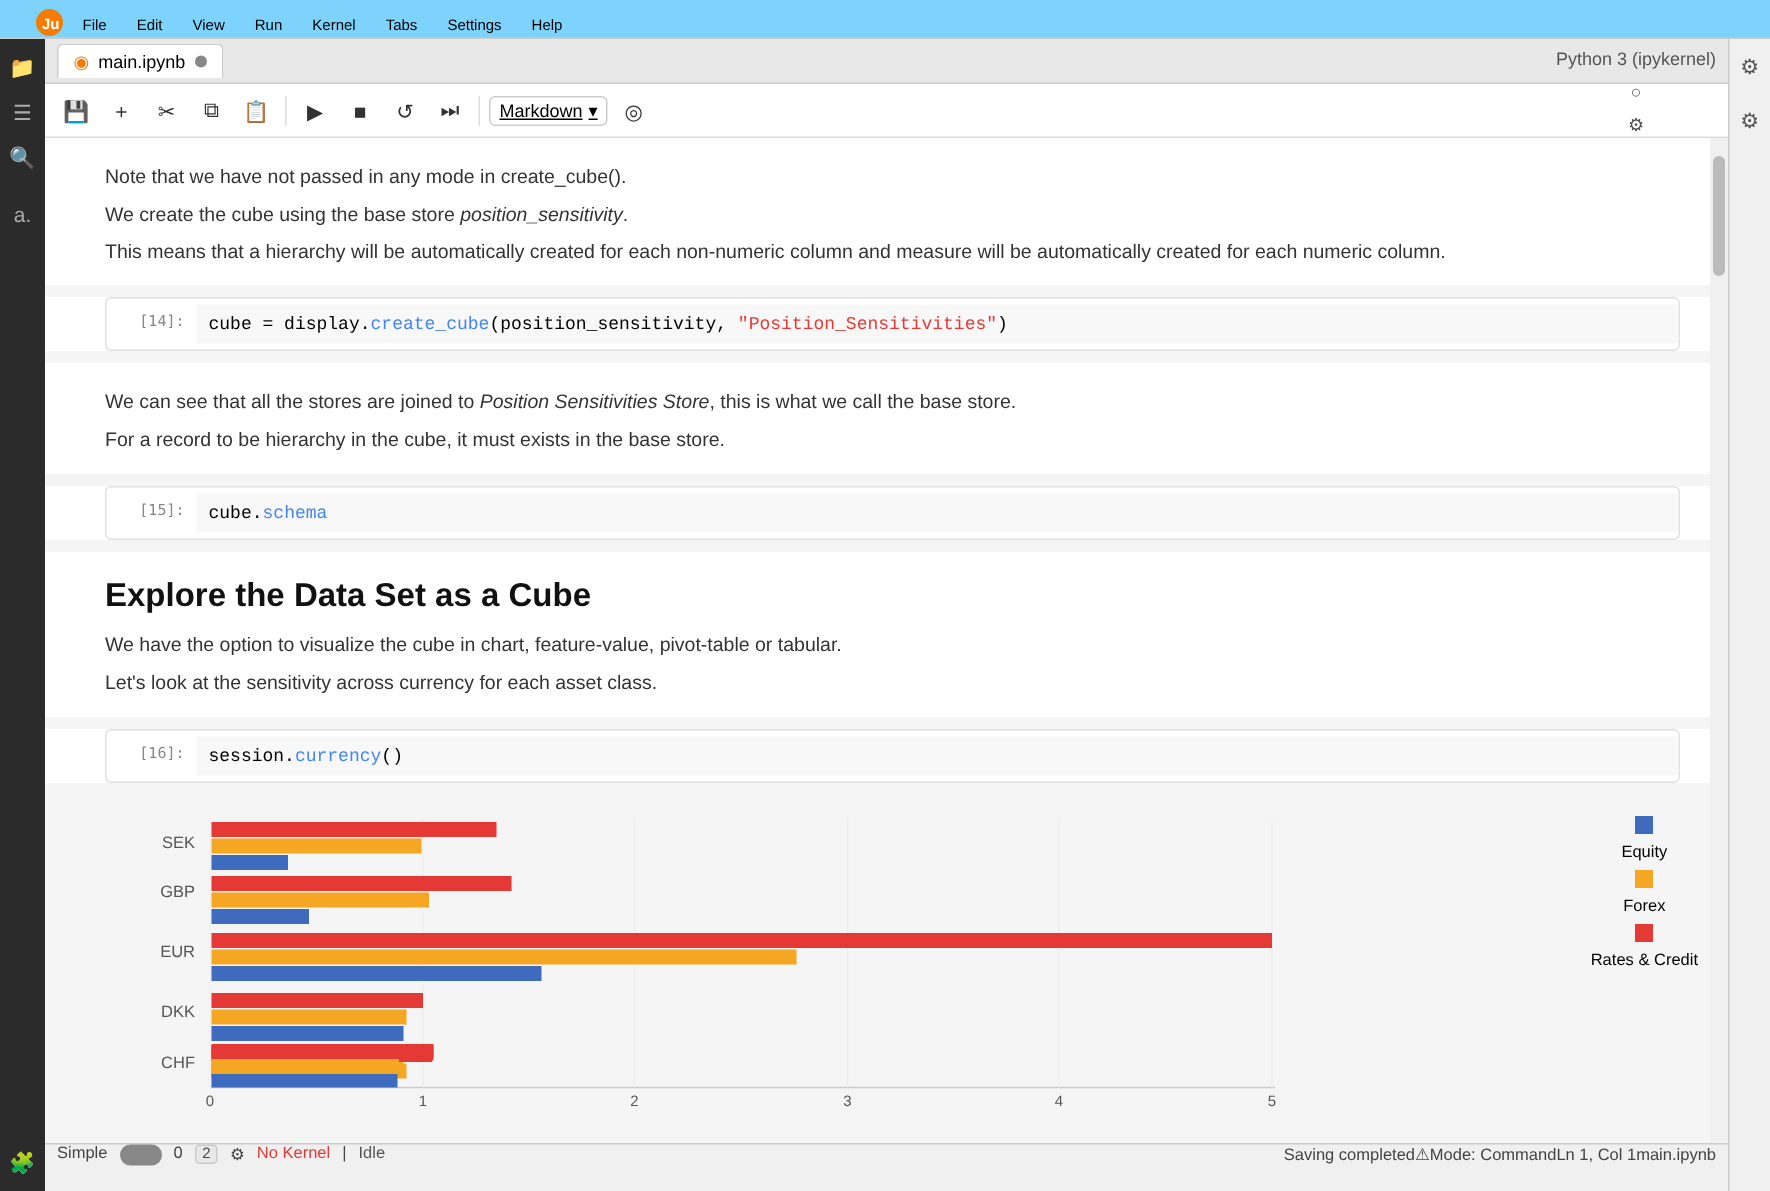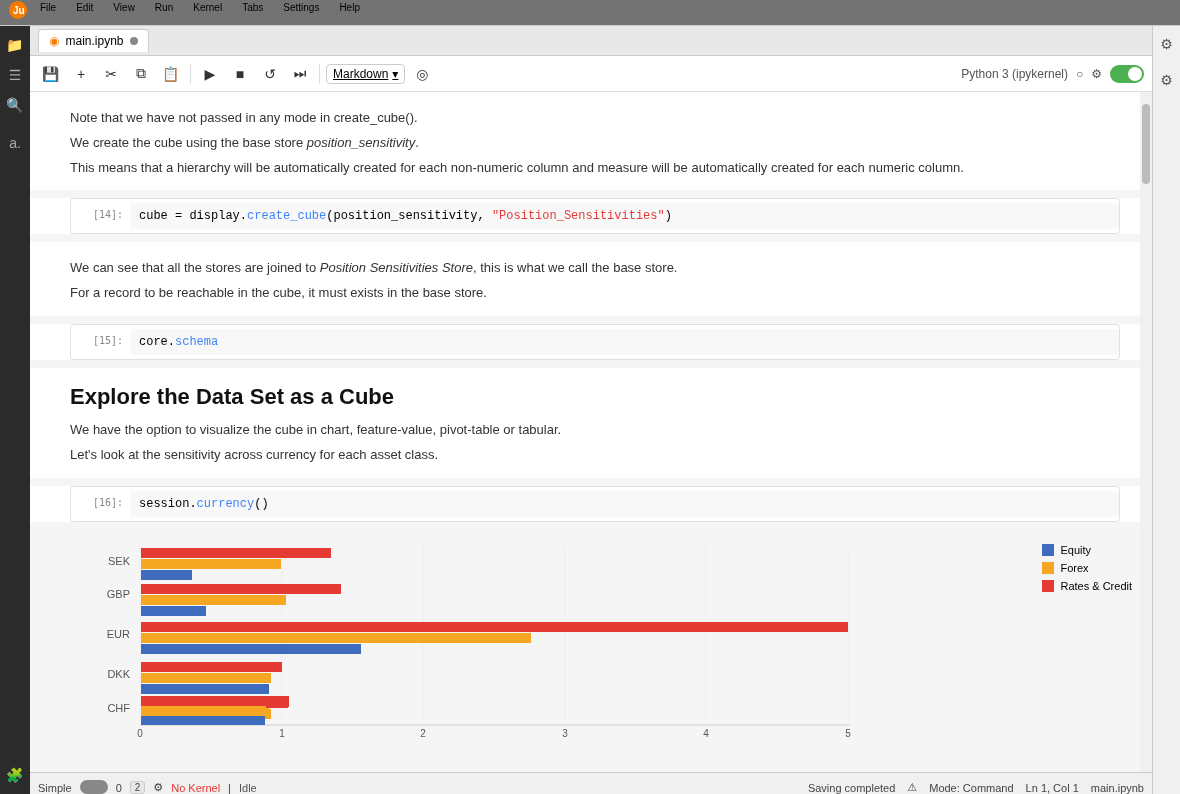--- a/index.html
+++ b/index.html
@@ -1,19 +1,19 @@
 <!DOCTYPE html>
 <html><head>
   <meta charset="utf-8">
   <style>
     * { margin: 0; padding: 0; box-sizing: border-box; }
     body { font-family: -apple-system, BlinkMacSystemFont, 'Segoe UI', sans-serif; font-size: 13px; background: #f0f0f0; overflow: hidden; width: 1180px; height: 794px; }
 
     
-    .menu-bar { display: flex; align-items: flex-start; background: #737373; border-bottom: 1px solid #ccc; height: 26px; padding: 0 8px; gap: 4px; }
+    .menu-bar { display: flex; align-items: flex-end; background: #7dd3fc; border-bottom: 1px solid #ccc; height: 26px; padding: 0 23px; gap: 4px; }
     .menu-item { padding: 2px 8px; font-size: 10px; cursor: pointer; border-radius: 3px; }
 
     
     .app-container { display: flex; height: calc(794px - 26px); }
 
     
     .left-sidebar { width: 30px; background: #2b2b2b; display: flex; flex-direction: column; align-items: center; padding-top: 8px; gap: 8px; }
     .sidebar-icon { width: 22px; height: 22px; display: flex; align-items: center; justify-content: center; color: #aaa; font-size: 14px; cursor: pointer; border-radius: 3px; }
 
     
@@ -26,21 +26,21 @@
     
     .tab-bar { display: flex; align-items: center; background: #e8e8e8; border-bottom: 1px solid #ccc; height: 30px; padding: 0 8px; }
     .tab { display: flex; align-items: center; background: #fff; border: 1px solid #ccc; border-bottom: none; padding: 4px 10px; font-size: 12px; cursor: pointer; border-radius: 4px 4px 0 0; gap: 6px; }
     .tab-dot { width: 8px; height: 8px; background: #888; border-radius: 50%; }
 
     
     .toolbar { display: flex; align-items: center; background: #fff; border-bottom: 1px solid #ddd; height: 36px; padding: 0 8px; gap: 4px; }
     .toolbar-btn { width: 26px; height: 26px; display: flex; align-items: center; justify-content: center; cursor: pointer; border: none; background: none; color: #333; font-size: 14px; border-radius: 3px; }
     .toolbar-sep { width: 1px; height: 20px; background: #ddd; margin: 0 2px; }
     .kernel-dropdown { display: flex; align-items: center; border: 1px solid #ccc; border-radius: 4px; padding: 2px 6px; font-size: 12px; cursor: pointer; background: #fff; gap: 4px; text-decoration: underline; }
-    .toolbar-right { margin-left: auto; display: flex; align-items: center; gap: 8px; font-size: 12px; color: #555; }
+    .toolbar-right { margin-left: auto; display: flex; align-items: center; gap: 8px; font-size: 12px; color: #555; flex-direction: column; }
     .toggle-switch { width: 34px; height: 18px; background: #ccc; border-radius: 9px; cursor: pointer; position: relative; }
     .toggle-switch.on { background: #4caf50; }
     .toggle-knob { width: 14px; height: 14px; background: #fff; border-radius: 50%; position: absolute; top: 2px; right: 2px; }
 
     
     .notebook-content { flex: 1; overflow-y: auto; background: #f5f5f5; padding: 0; position: relative; }
 
     .scroll-track { position: absolute; right: 0; top: 0; bottom: 0; width: 12px; background: #f0f0f0; }
     .scroll-thumb { width: 8px; height: 80px; background: #bbb; border-radius: 4px; margin: 2px; position: absolute; top: 10px; }
 
@@ -53,31 +53,31 @@
 
     .code-cell { display: flex; align-items: flex-start; padding: 4px 0; border: 1px solid #e0e0e0; border-radius: 4px; margin: 8px 0; background: #fff; }
     .cell-number { font-size: 10px; color: #888; min-width: 60px; text-align: right; padding: 6px 8px 0 0; font-family: monospace; }
     .code-content { flex: 1; padding: 6px 8px; font-family: 'Courier New', monospace; font-size: 12px; background: #f8f8f8; border-radius: 0 3px 3px 0; }
     .code-output { padding: 4px 0 4px 68px; font-family: monospace; font-size: 12px; color: #333; }
 
     .kw-blue { color: #4285f4; }
     .kw-red { color: #e53935; }
 
     
-    .status-bar { display: flex; align-items: flex-end; background: #f0f0f0; border-top: 1px solid #ccc; height: 22px; padding: 0 8px; font-size: 11px; color: #444; gap: 8px; }
-    .status-right { margin-left: auto; display: flex; align-items: center; gap: 12px; }
+    .status-bar { display: flex; align-items: flex-start; background: #f0f0f0; border-top: 1px solid #ccc; height: 32px; padding: 0 8px; font-size: 11px; color: #444; gap: 8px; }
+    .status-right { margin-left: auto; display: flex; align-items: center; }
     .toggle-small { width: 28px; height: 14px; background: #888; border-radius: 7px; display: inline-block; position: relative; cursor: pointer; }
     .kernel-badge { background: #e8e8e8; border: 1px solid #ccc; border-radius: 3px; padding: 0 4px; font-size: 10px; }
 
     
     .chart-area { padding: 10px 20px 10px 60px; }
     .chart-inner { display: flex; align-items: flex-start; gap: 20px; }
     .chart-svg-area { flex: 1; }
     .chart-legend { display: flex; flex-direction: column; gap: 6px; padding-top: 4px; }
-    .legend-item { display: flex; align-items: center; gap: 6px; font-size: 11px; }
+    .legend-item { display: flex; align-items: center; gap: 6px; font-size: 11px; flex-direction: column; }
     .legend-color { width: 12px; height: 12px; }
 
     .no-kernel { color: #e53935; font-weight: 500; }
     .idle-text { color: #555; }
   </style>
 </head>
 <body>
 
 <div class="menu-bar">
   <svg width="20" height="20" viewBox="0 0 20 20">
@@ -160,29 +160,29 @@
           <div class="cell-number">[14]:</div>
           <div class="code-content">
             <span>cube = display.</span><span class="kw-blue">create_cube</span><span>(position_sensitivity, </span><span class="kw-red">"Position_Sensitivities"</span><span>)</span>
           </div>
         </div>
       </div>
 
       <div class="cell-container">
         <div class="markdown-cell">
           <p>We can see that all the stores are joined to <em>Position Sensitivities Store</em>, this is what we call the base store.</p>
-          <p>For a record to be reachable in the cube, it must exists in the base store.</p>
+          <p>For a record to be hierarchy in the cube, it must exists in the base store.</p>
         </div>
       </div>
 
       <div class="cell-container">
         <div class="code-cell">
           <div class="cell-number">[15]:</div>
           <div class="code-content">
-            <span>core.</span><span class="kw-blue">schema</span>
+            <span>cube.</span><span class="kw-blue">schema</span>
           </div>
         </div>
       </div>
 
       <div class="cell-container">
         <div class="markdown-cell">
           <h2>Explore the Data Set as a Cube</h2>
           <p>We have the option to visualize the cube in chart, feature-value, pivot-table or tabular.</p>
           <p>Let's look at the sensitivity across currency for each asset class.</p>
         </div>

